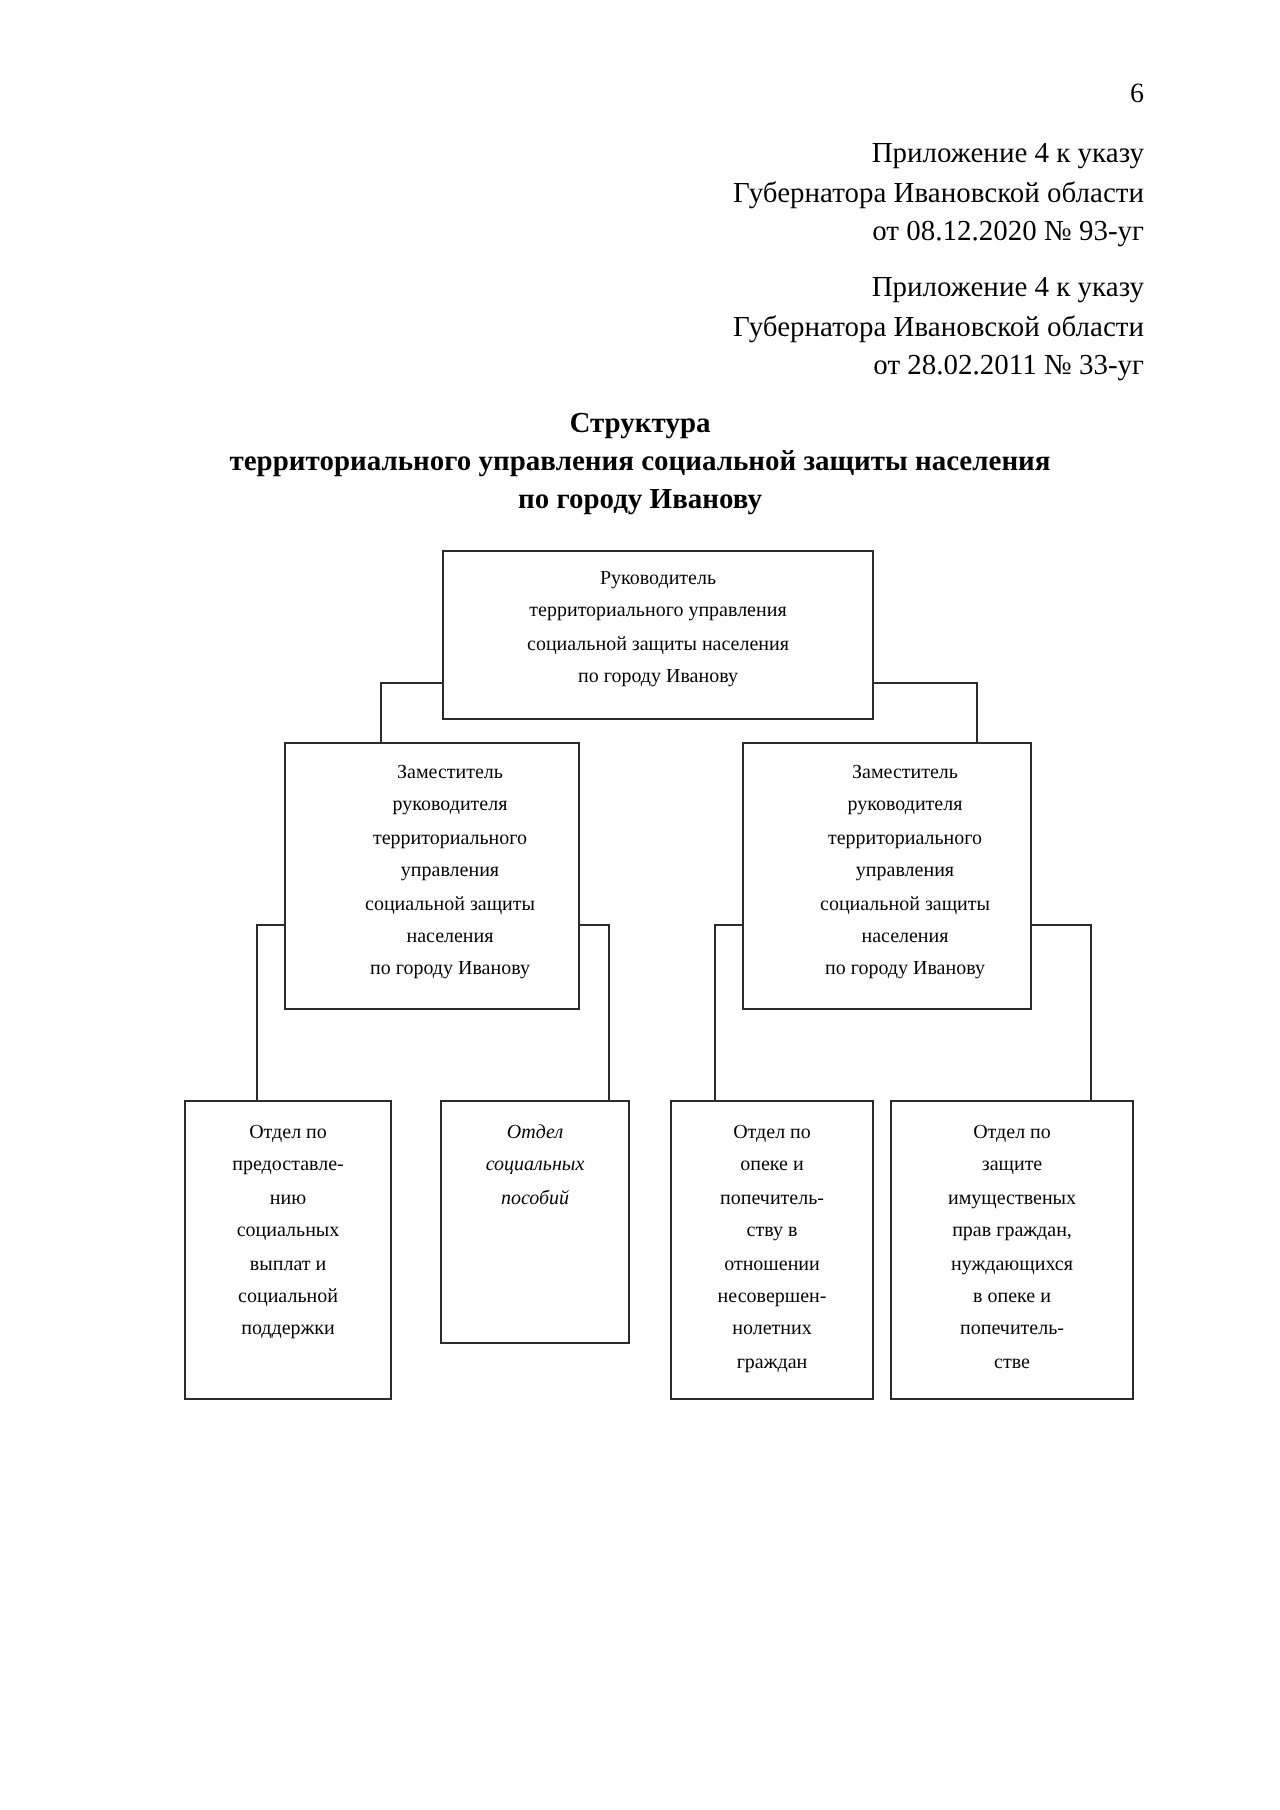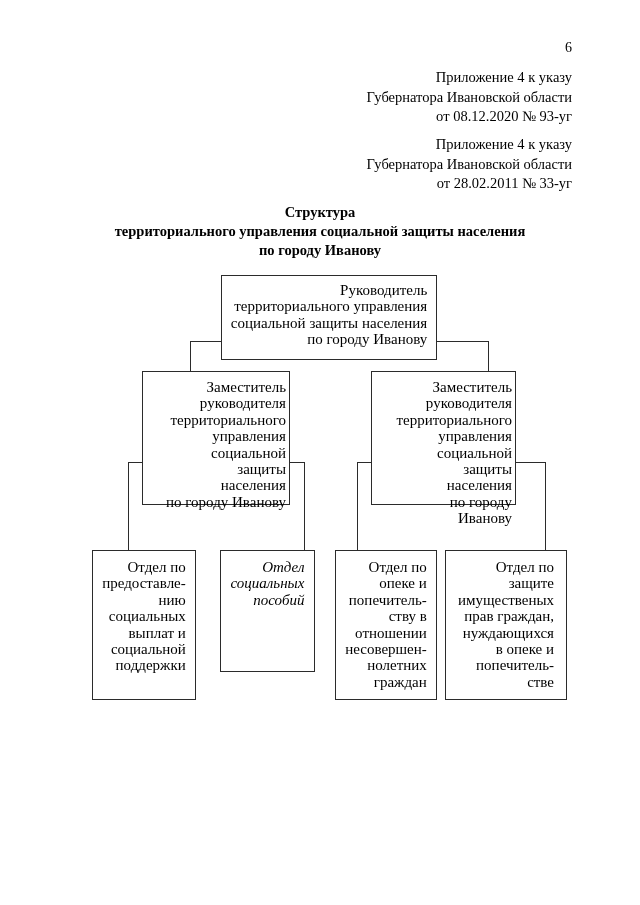--- a/index.html
+++ b/index.html
@@ -69,22 +69,22 @@
     position: absolute;
     box-sizing: border-box;
     border: 1.3px solid #2b2b2b;
     background: #ffffff;
     display: flex;
     align-items: flex-start;
     justify-content: center;
     z-index: 2;
   }
   .node .node-text {
-    text-align: right;
-    font-size: 15px;
+    text-align: center;
+    font-size: 10px;
     line-height: 16.4px;
     white-space: pre-line;
     padding: 0 3px;
   }
 
   
   #node-root {
     left: 221px;
     top: 275px;
     width: 216px;

